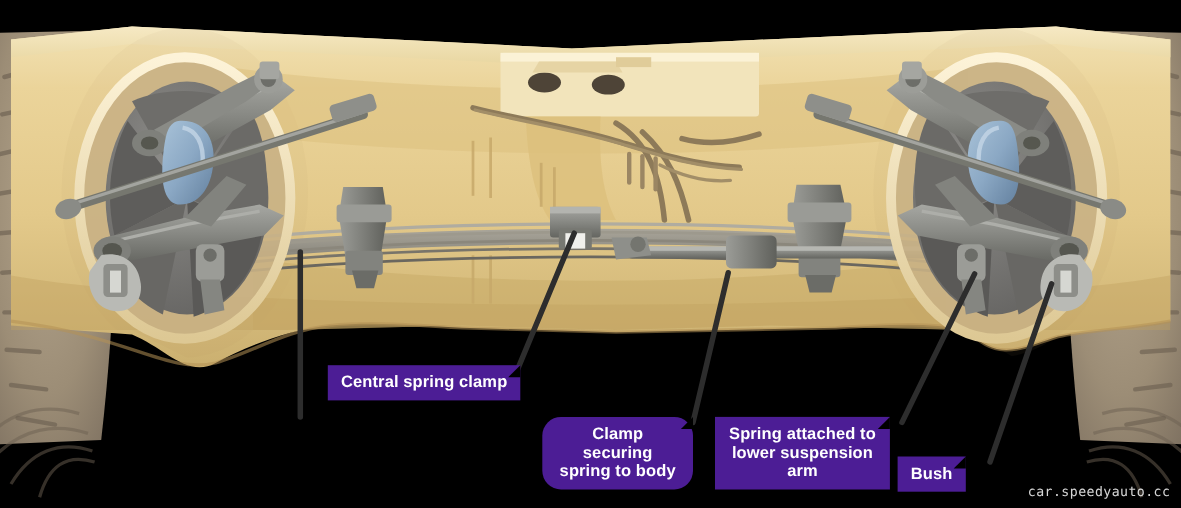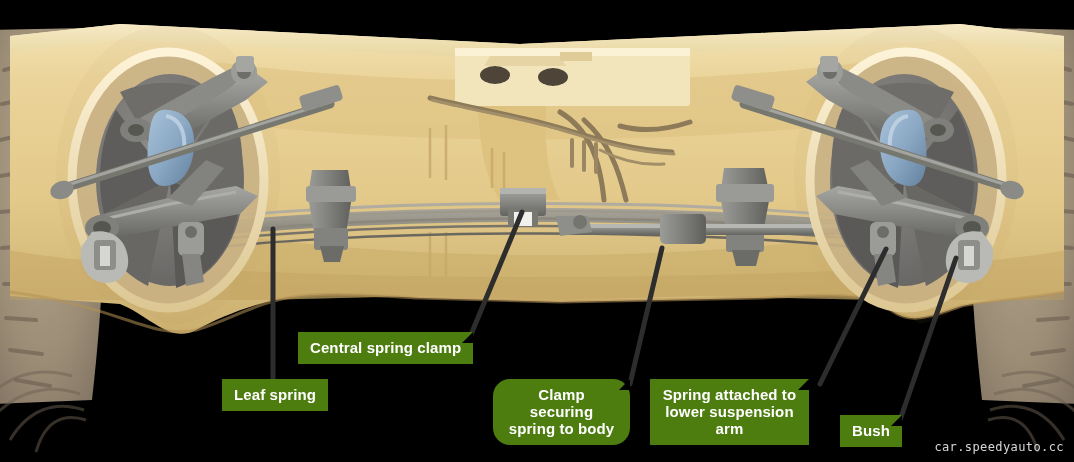--- a/index.html
+++ b/index.html
@@ -16,36 +16,36 @@
   #illustration{position:absolute;inset:0;}
   #illustration svg{display:block;width:1074px;height:462px;}
 
   
   #leaders{position:absolute;inset:0;pointer-events:none;}
   #leaders svg{display:block;width:1074px;height:462px;}
 
   
   .callout{
     position:absolute;
-    background:#4d7c0f;
+    background:#4c1d95;
     color:#ffffff;
     font-weight:bold;
     font-size:15px;
     line-height:17px;
     letter-spacing:.1px;
     padding:7px 12px 8px 12px;
     text-align:center;
     white-space:pre-line;
     box-sizing:border-box;
   }
   .callout.c-leaf        {left:222px; top:379px;}
   .callout.c-central     {left:298px; top:332px;}
   .callout.c-clampbody   {left:493px; top:379px; width:137px;border-radius:17px;}
   .callout.c-springarm   {left:650px; top:379px; width:159px;}
-  .callout.c-bush        {left:840px; top:415px;}
+  .callout.c-bush        {left:816px; top:415px;}
 
   
   .notch{
     position:absolute;
     top:0;right:0;
     width:0;height:0;
     border-style:solid;
     border-width:0 0 11px 11px;
     border-color:transparent transparent #000 transparent;
   }
@@ -398,21 +398,20 @@
       <g stroke="#2d2d2d" stroke-width="5" stroke-linecap="round" fill="none">
         <path d="M273,379 L273,229"></path>
         <path d="M470,337 L522,212"></path>
         <path d="M630,384 L662,248"></path>
         <path d="M820,384 L886,249"></path>
         <path d="M900,420 L956,258"></path>
       </g>
     </svg>
   </div>
 
-  <div class="callout c-leaf">Leaf spring</div>
 
   <div class="callout c-central">Central spring clamp<span class="notch"></span></div>
 
   <div class="callout c-clampbody">Clamp securing
 spring to body<span class="notch"></span></div>
 
   <div class="callout c-springarm">Spring attached to
 lower suspension arm<span class="notch"></span></div>
 
   <div class="callout c-bush">Bush<span class="notch"></span></div>

